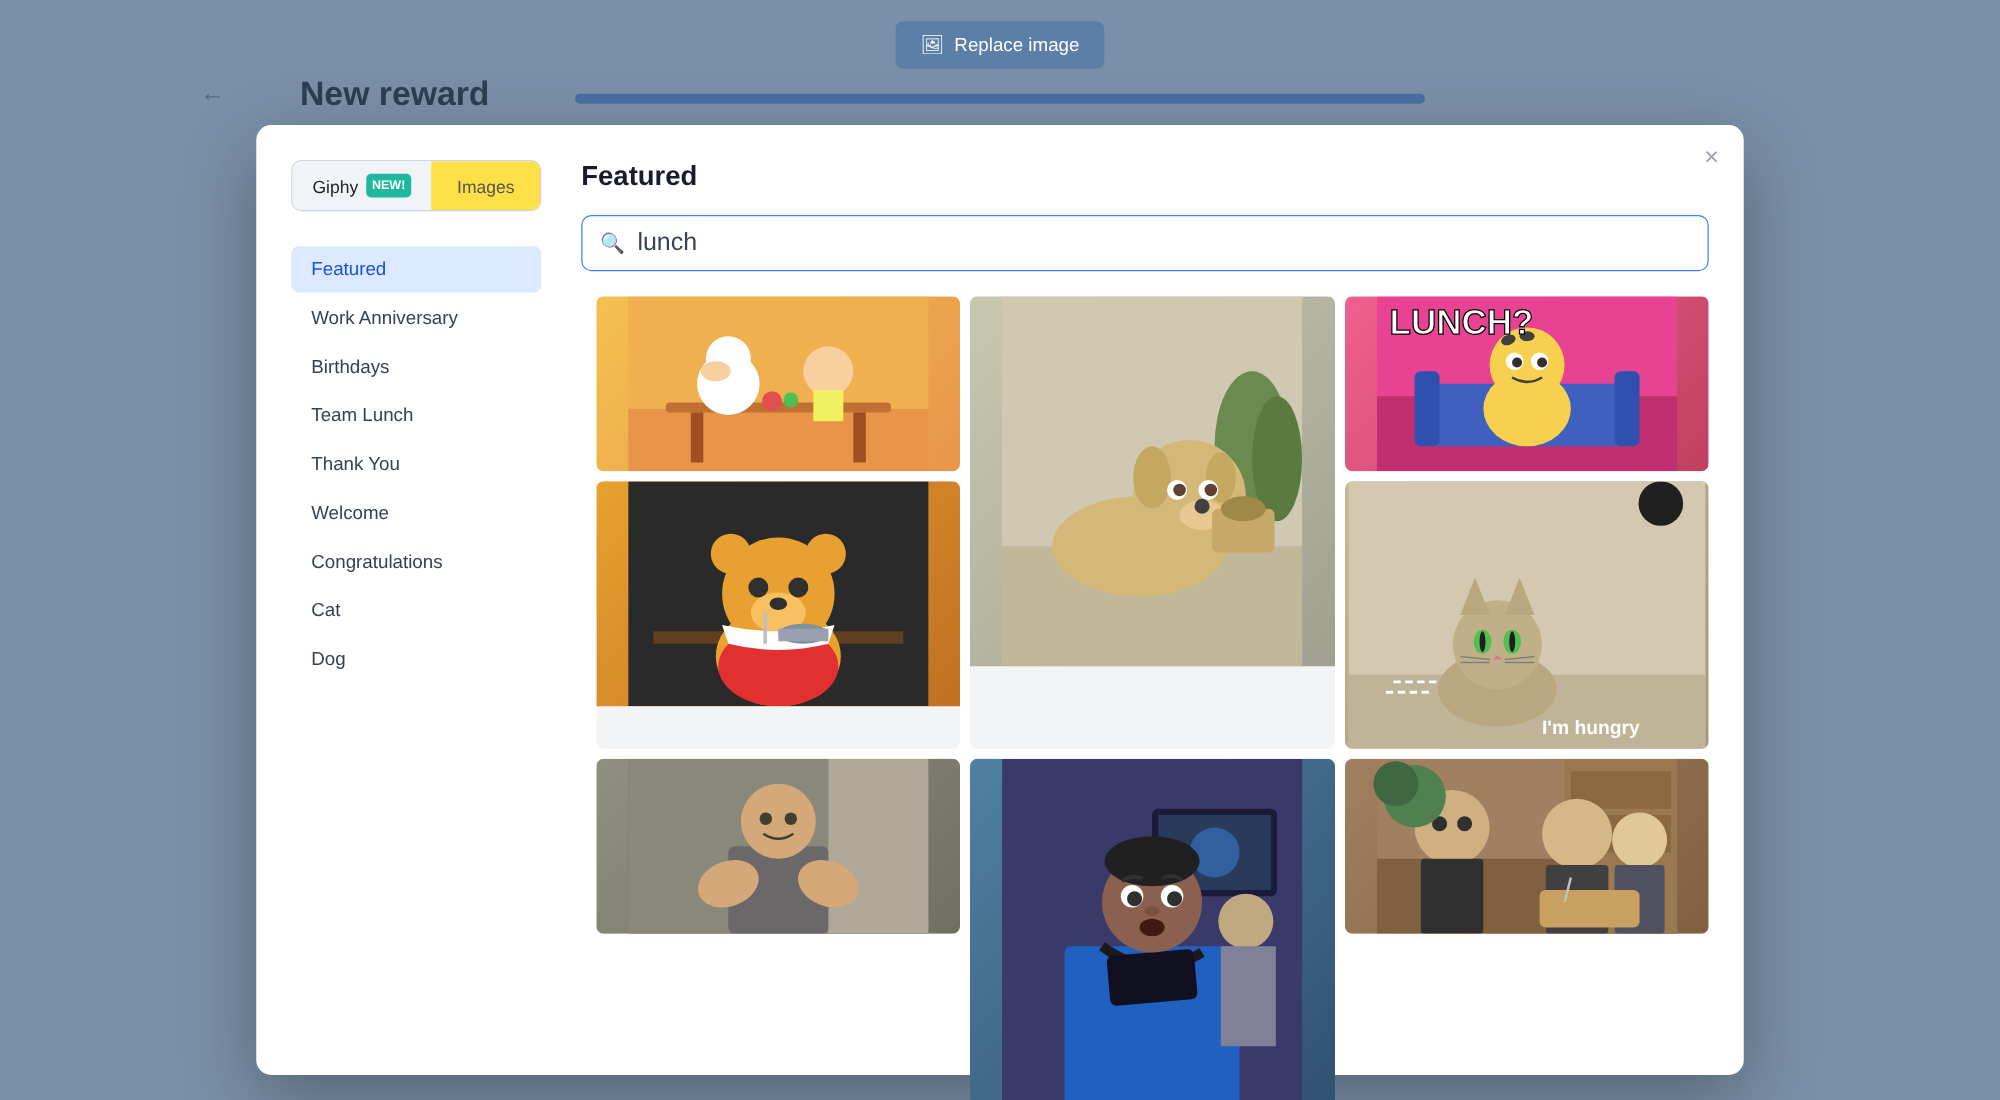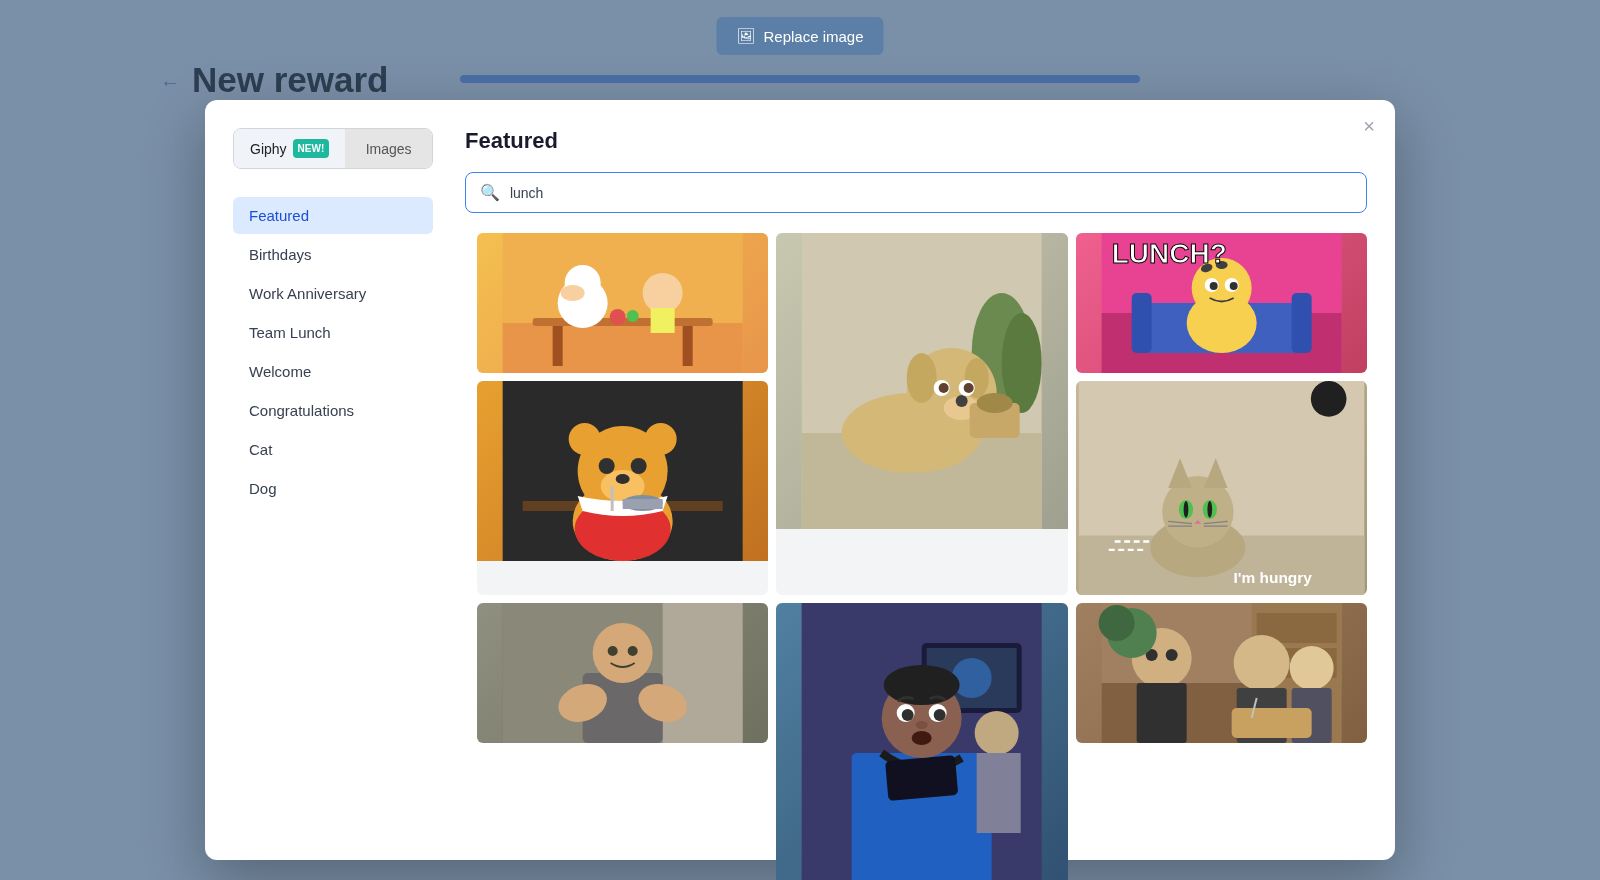--- a/index.html
+++ b/index.html
@@ -23,23 +23,24 @@
       gap: 12px;
     }
 
     .bg-back-arrow {
       color: #4a6a88;
       font-size: 20px;
       cursor: pointer;
     }
 
     .bg-title {
-      font-size: 35px;
+      font-size: 27px;
       font-weight: 700;
       color: #2c3e50;
+      margin-left: 48px;
     }
 
     
     .replace-image-btn {
       position: absolute;
       top: 17px;
       left: 50%;
       transform: translateX(-50%);
       background: #5b7fa6;
       color: white;
@@ -100,21 +101,21 @@
       display: flex;
       border: 1.5px solid #d0d5dd;
       border-radius: 8px;
       overflow: hidden;
       margin-bottom: 28px;
     }
 
     .tab-btn {
       flex: 1;
       padding: 10px 16px;
-      background: #e5e5e5;
+      background: #fde047;
       border: none;
       cursor: pointer;
       font-size: 14px;
       font-weight: 500;
       color: #555;
       display: flex;
       align-items: center;
       justify-content: center;
       gap: 6px;
     }
@@ -176,21 +177,21 @@
     }
 
     .search-icon {
       color: #9ca3af;
       font-size: 16px;
     }
 
     .search-input {
       border: none;
       outline: none;
-      font-size: 14px;
+      font-size: 20px;
       color: #374151;
       flex: 1;
       background: transparent;
     }
 
     
     .gif-grid {
       display: grid;
       grid-template-columns: repeat(3, 1fr);
       gap: 8px;
@@ -311,27 +312,30 @@
         </button>
         <button class="tab-btn">
           <span>Images</span>
         </button>
       </div>
 
       <div class="nav-item active">
         <span>Featured</span>
       </div>
       <div class="nav-item">
+        <span>Work Anniversary</span>
+      </div>
+      <div class="nav-item">
         <span>Birthdays</span>
       </div>
       <div class="nav-item">
-        <span>Work Anniversary</span>
-      </div>
-      <div class="nav-item">
         <span>Team Lunch</span>
+      </div>
+      <div class="nav-item">
+        <span>Thank You</span>
       </div>
       <div class="nav-item">
         <span>Welcome</span>
       </div>
       <div class="nav-item">
         <span>Congratulations</span>
       </div>
       <div class="nav-item">
         <span>Cat</span>
       </div>

